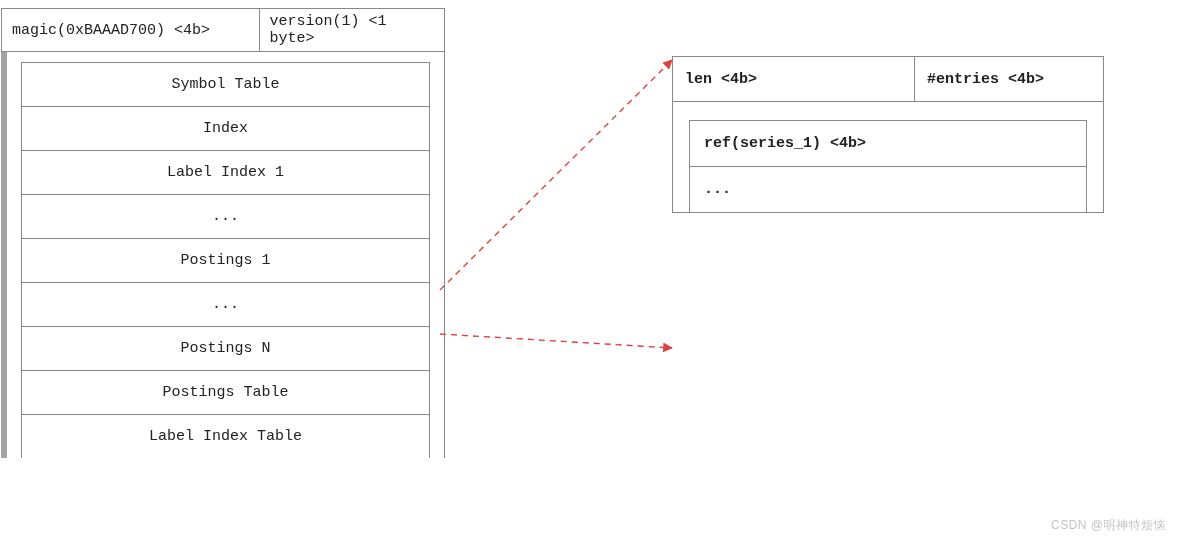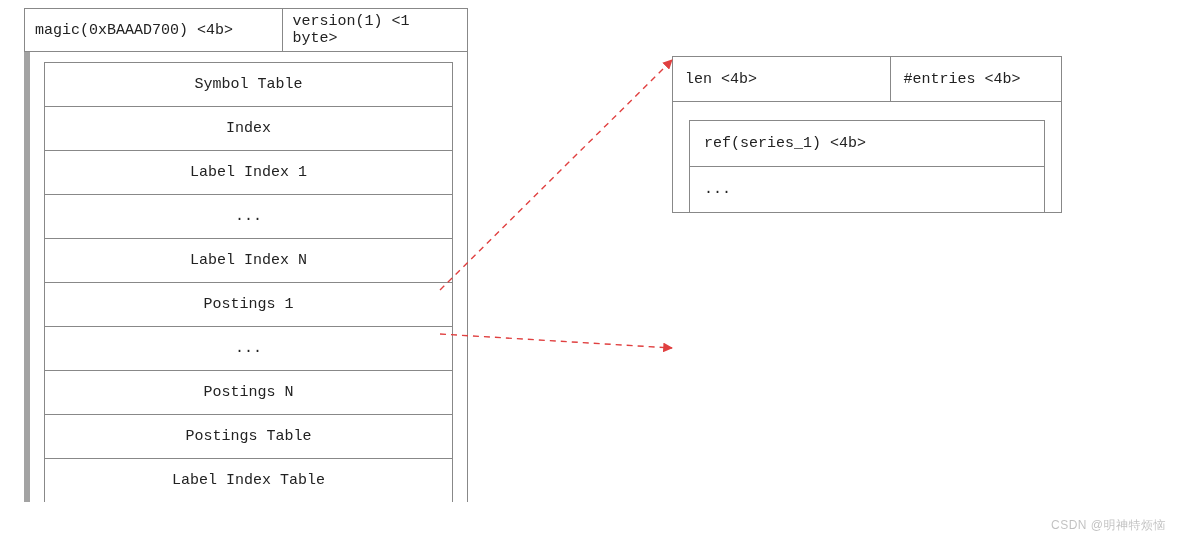--- a/index.html
+++ b/index.html
@@ -11,21 +11,21 @@
     font-family: "Menlo", "Consolas", "Liberation Mono", monospace;
     font-size: 15px;
     color: #222;
     position: relative;
     overflow: hidden;
   }
 
   
   .left-box {
     position: absolute;
-    left: 24px;
+    left: 1px;
     top: 8px;
     width: 444px;
   }
 
   .hdr-row {
     display: flex;
     height: 44px;
   }
   .hdr-cell {
     border: 1px solid #888;
@@ -54,21 +54,22 @@
     justify-content: center;
     box-sizing: border-box;
   }
   .body-inner .row:first-child { border-top: 1px solid #888; }
 
   
   .right-box {
     position: absolute;
     left: 672px;
     top: 56px;
-    width: 390px;
+    width: 432px;
+    font-weight: bold;
   }
   .r-hdr-row {
     display: flex;
     height: 46px;
   }
   .r-hdr-cell {
     border: 1px solid #888;
     display: flex;
     align-items: center;
     padding: 0 12px;
@@ -130,21 +131,20 @@
   <div class="hdr-row">
     <div class="hdr-cell magic">magic(0xBAAAD700) &lt;4b&gt;</div>
     <div class="hdr-cell version">version(1) &lt;1 byte&gt;</div>
   </div>
   <div class="body-outer">
     <div class="body-inner" id="left-rows">
         <div class="row">Symbol Table</div>
         <div class="row">Index</div>
         <div class="row">Label Index 1</div>
         <div class="row">...</div>
-        <div class="row">Label Index N</div>
         <div class="row">Postings 1</div>
         <div class="row">...</div>
         <div class="row">Postings N</div>
         <div class="row">Postings Table</div>
         <div class="row">Label Index Table</div>
       </div>
   </div>
 </div>
 
 <div class="right-box">

